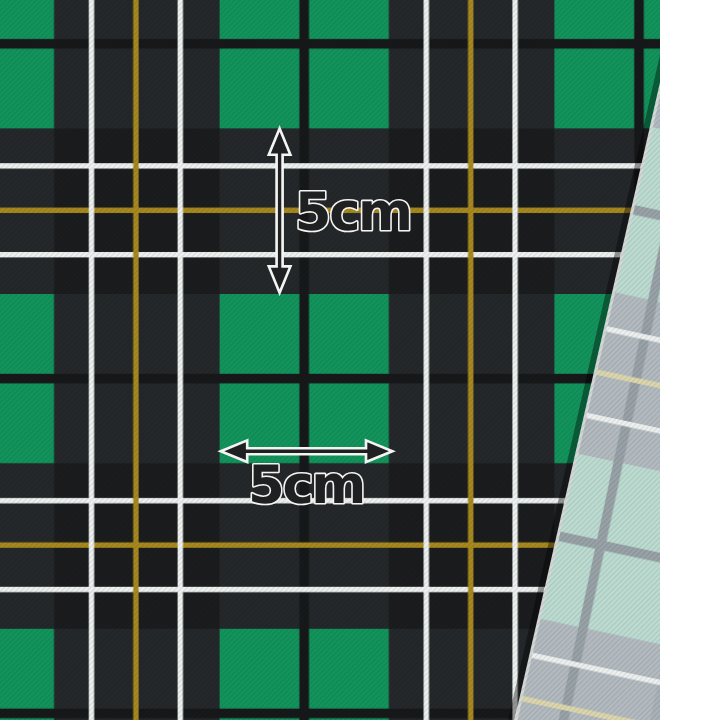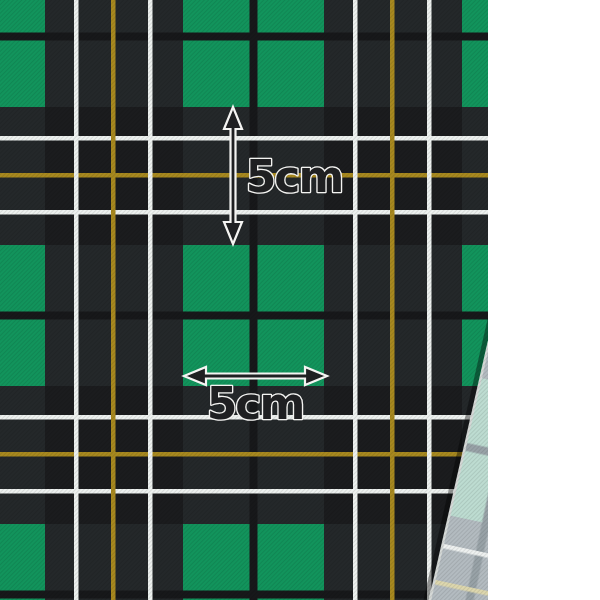--- a/index.html
+++ b/index.html
@@ -1,18 +1,18 @@
 <!DOCTYPE html>
 <html><head>
 <meta charset="utf-8">
 <style>
   html,body{margin:0;padding:0;background:#ffffff;}
   .stage{
     position:relative;
-    width:488px;height:600px;
+    width:550px;height:600px;
     overflow:hidden;
     font-family:"DejaVu Sans","Liberation Sans",sans-serif;
   }
   .stage svg{display:block;}
   text.measure-label{
     font-family:"DejaVu Sans","Liberation Sans",sans-serif;
     font-weight:bold;
     font-size:44px;
     letter-spacing:-2px;
     text-anchor:middle;

